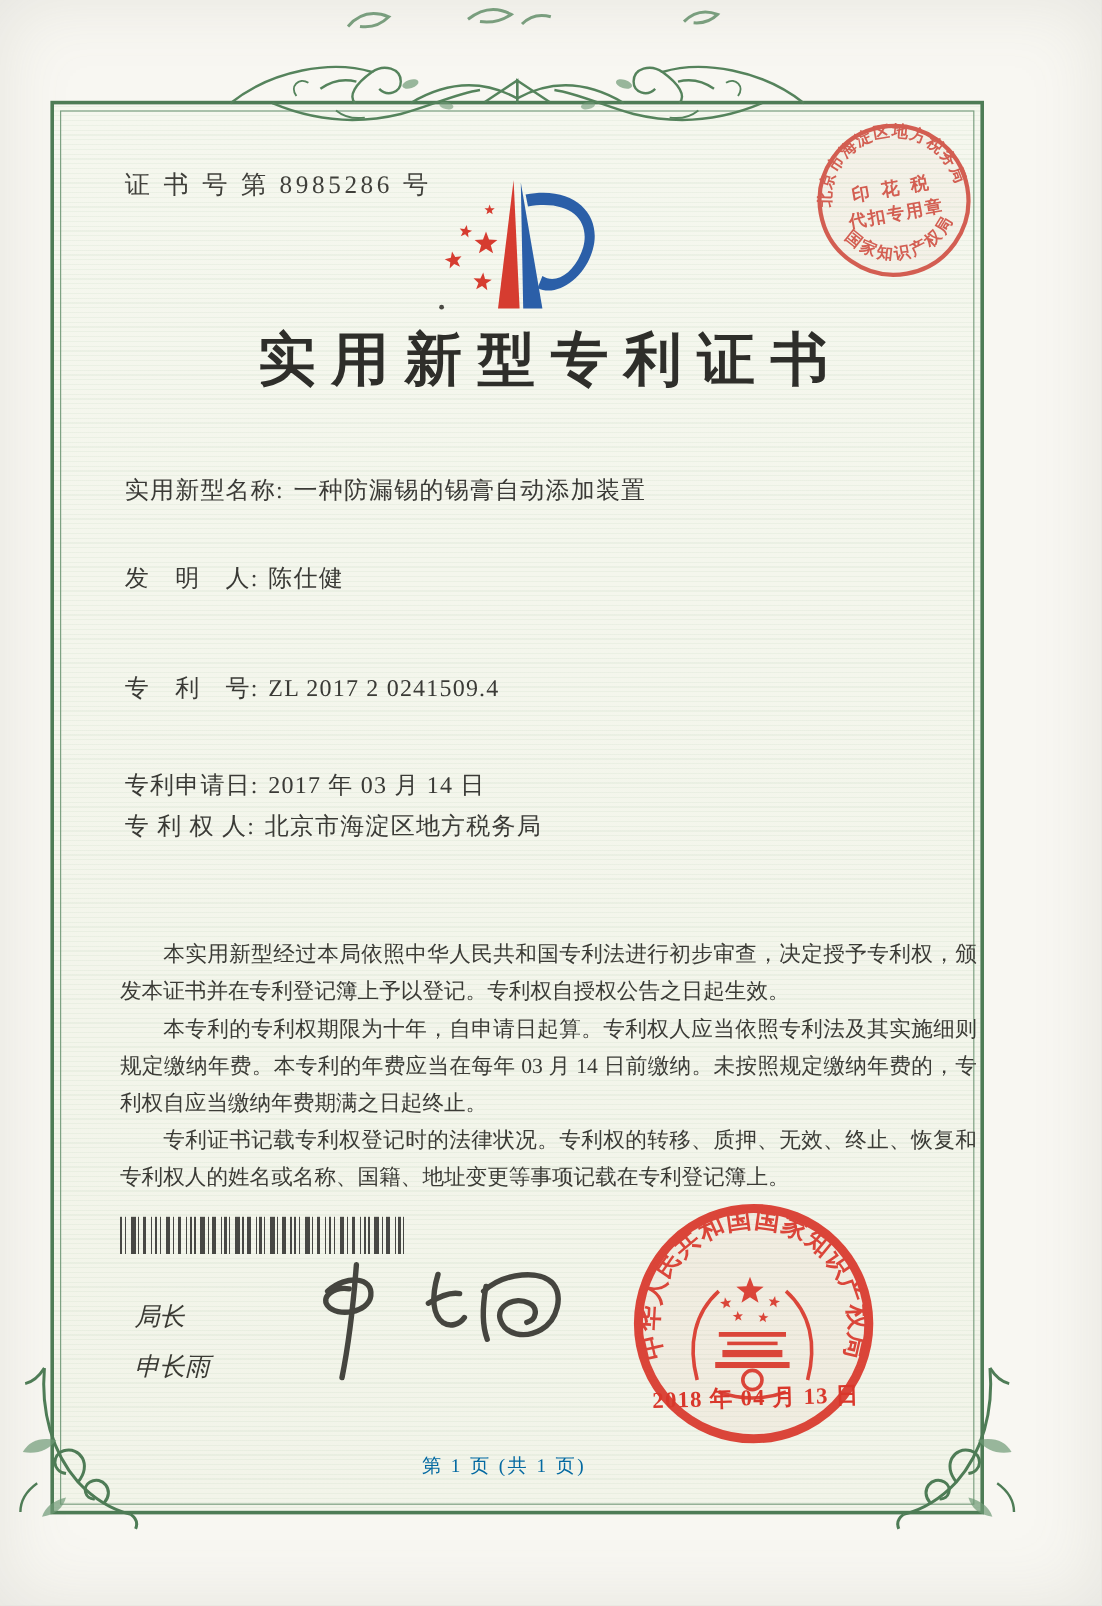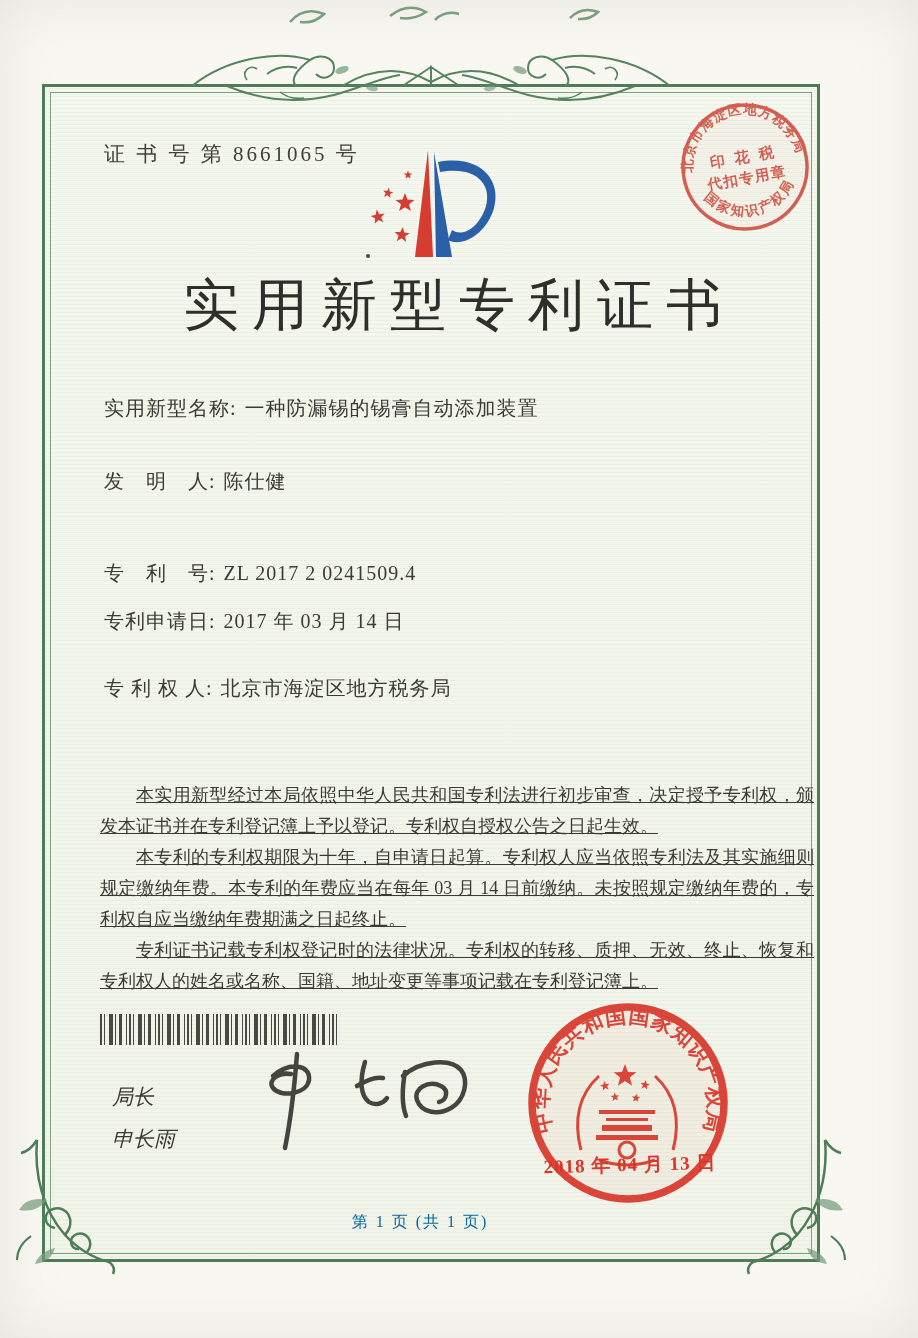--- a/index.html
+++ b/index.html
@@ -27,31 +27,31 @@
   .frame-inner{
     position:absolute;left:50px;top:92px;width:760px;height:1160px;
     border:1px solid #7da183;
   }
   .cert-no{
     position:absolute;left:104px;top:140px;
     font-size:21px;letter-spacing:3px;color:#3f3f3a;
   }
   .title{
     position:absolute;left:0;top:268px;width:918px;
-    text-align:center;font-size:56px;font-weight:400;
+    text-align:center;font-size:48px;font-weight:700;
     letter-spacing:13px;color:#2e2e2a;
   }
   .field{
     position:absolute;left:104px;font-size:20px;white-space:nowrap;
   }
   .field .flabel{letter-spacing:1px;}
   .field .fvalue{margin-left:8px;letter-spacing:1px;}
   .body-text{
     position:absolute;left:100px;top:780px;width:714px;
-    font-size:18px;line-height:31px;text-align:justify;color:#3b3b36;text-decoration:underline;
+    font-size:18px;line-height:31px;text-align:justify;color:#3b3b36;
   }
   .body-text p{margin:0;text-indent:2em;}
   .barcode{
     position:absolute;left:100px;top:1014px;width:238px;height:31px;
     background:repeating-linear-gradient(90deg,
       #2a2a28 0 2px, rgba(0,0,0,0) 2px 4px,
       #2a2a28 4px 5px, rgba(0,0,0,0) 5px 9px,
       #2a2a28 9px 13px, rgba(0,0,0,0) 13px 15px,
       #2a2a28 15px 16px, rgba(0,0,0,0) 16px 19px,
       #2a2a28 19px 22px, rgba(0,0,0,0) 22px 26px,
@@ -124,21 +124,21 @@
       <path d="M52,95 c-12,-14 -2,-30 12,-26 c10,3 10,17 -2,19"></path>
       <path d="M30,112 c-9,-10 2,-23 12,-17 c7,4 4,15 -4,14"></path>
       <path d="M8,122 q-7,5 -4,12"></path>
       <path d="M80,0 q7,11 16,13"></path>
       <path d="M70,60 q20,-4 28,10 q-18,3 -28,-10" fill="#6f9a76" stroke="none" opacity="0.7"></path>
       <path d="M62,108 q16,4 20,16 q-16,-2 -20,-16" fill="#6f9a76" stroke="none" opacity="0.7"></path>
       <path d="M86,96 q14,10 14,24" stroke-width="2"></path>
     </g>
   </svg>
 
-  <div class="cert-no">证 书 号 第 8661065 号</div>
+  <div class="cert-no">证 书 号 第 8985286 号</div>
 
   <svg class="abs" style="left:362px;top:146px" width="140" height="115" viewBox="0 0 140 115">
     <polygon points="66,4 71,111 53,111" fill="#d63c30"></polygon>
     <polygon points="72,6 90,111 74,111" fill="#2b5fa8"></polygon>
     <path d="M76,16 C118,8 140,34 132,62 C125,87 101,102 86,94 L90,84 C102,92 118,80 124,60 C130,38 114,20 78,26 Z" fill="#2b5fa8"></path>
     <polygon fill="#d63c30" points="46.0,24.5 47.1,27.5 50.3,27.6 47.8,29.6 48.6,32.6 46.0,30.9 43.4,32.6 44.2,29.6 41.7,27.6 44.9,27.5"></polygon>
     <polygon fill="#d63c30" points="27.0,41.6 27.7,45.4 31.4,46.2 28.0,48.1 28.4,51.9 25.6,49.3 22.0,50.8 23.7,47.3 21.1,44.4 25.0,44.9"></polygon>
     <polygon fill="#d63c30" points="43.0,47.0 45.5,53.6 52.5,53.9 47.0,58.3 48.9,65.1 43.0,61.2 37.1,65.1 39.0,58.3 33.5,53.9 40.5,53.6"></polygon>
     <polygon fill="#d63c30" points="14.7,63.6 17.4,68.2 22.6,67.5 19.1,71.4 21.4,76.2 16.5,74.1 12.7,77.7 13.2,72.5 8.6,70.0 13.7,68.8"></polygon>
     <polygon fill="#d63c30" points="40.7,81.0 42.2,86.5 47.8,87.2 43.1,90.3 44.1,95.9 39.7,92.3 34.8,95.0 36.7,89.8 32.6,85.9 38.3,86.1"></polygon>
@@ -167,21 +167,21 @@
 
   <div class="field" style="top:468px">
     <span class="flabel">发　明　人:</span><span class="fvalue">陈仕健</span>
   </div>
   <div class="field" style="top:395px">
     <span class="flabel">实用新型名称:</span><span class="fvalue">一种防漏锡的锡膏自动添加装置</span>
   </div>
   <div class="field" style="top:560px">
     <span class="flabel">专　利　号:</span><span class="fvalue">ZL 2017 2 0241509.4</span>
   </div>
-  <div class="field" style="top:608px">
+  <div class="field" style="top:641px">
     <span class="flabel">专利申请日:</span><span class="fvalue">2017 年 03 月 14 日</span>
   </div>
   <div class="field" style="top:675px">
     <span class="flabel">专 利 权 人:</span><span class="fvalue">北京市海淀区地方税务局</span>
   </div>
 
   <div class="body-text">
     <p>本实用新型经过本局依照中华人民共和国专利法进行初步审查，决定授予专利权，颁发本证书并在专利登记簿上予以登记。专利权自授权公告之日起生效。</p>
     <p>本专利的专利权期限为十年，自申请日起算。专利权人应当依照专利法及其实施细则规定缴纳年费。本专利的年费应当在每年 03 月 14 日前缴纳。未按照规定缴纳年费的，专利权自应当缴纳年费期满之日起终止。</p>
     <p>专利证书记载专利权登记时的法律状况。专利权的转移、质押、无效、终止、恢复和专利权人的姓名或名称、国籍、地址变更等事项记载在专利登记簿上。</p>

